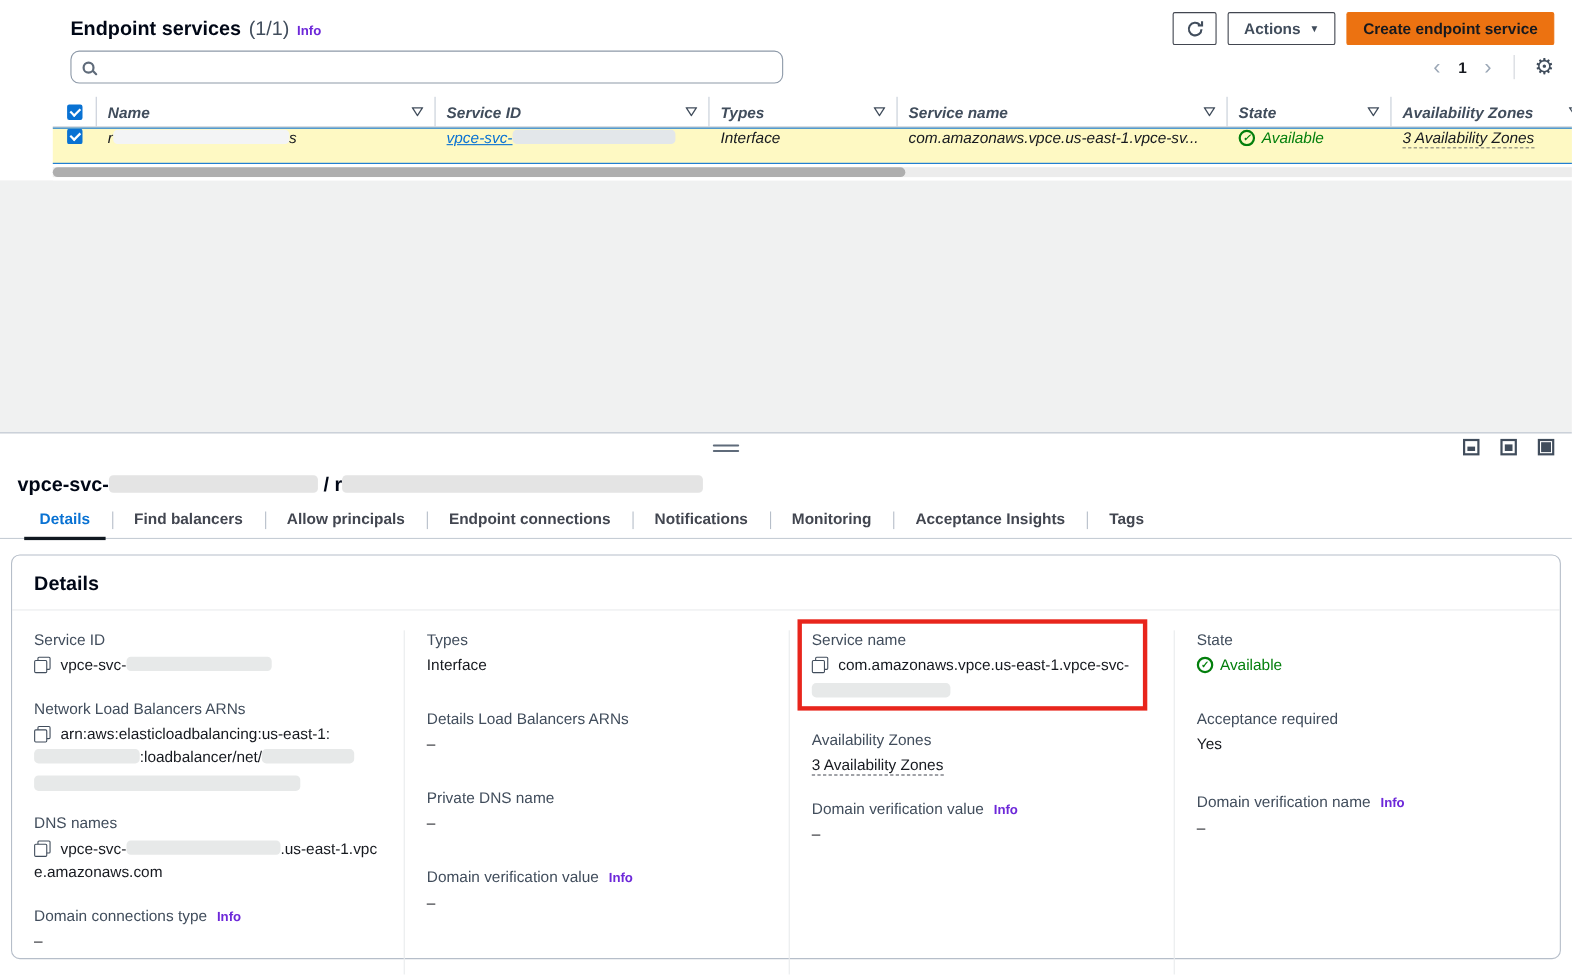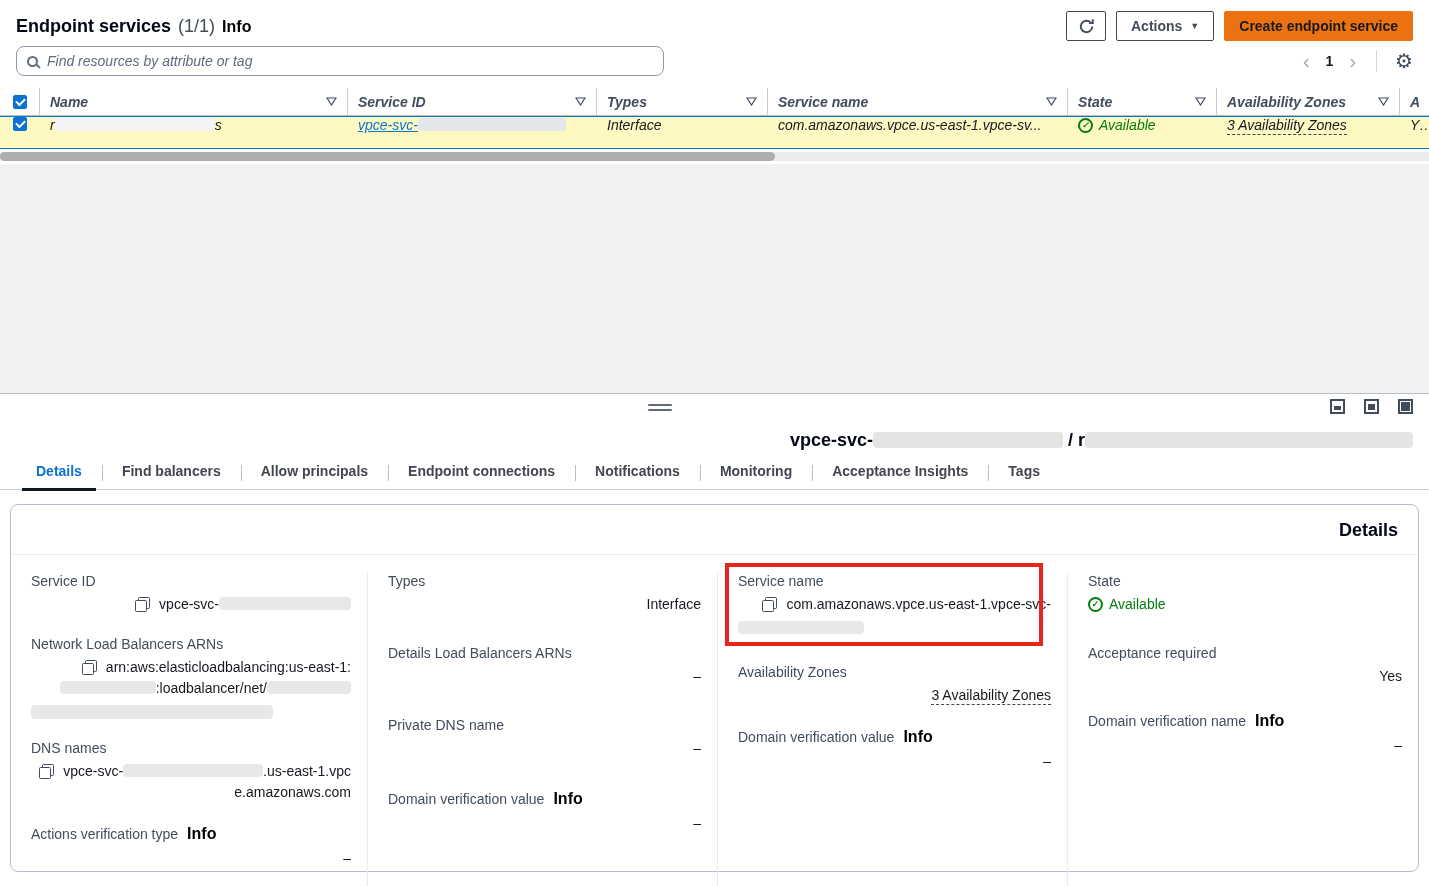--- a/index.html
+++ b/index.html
@@ -7,26 +7,26 @@
   body {
     font-family: "Liberation Sans", sans-serif;
     font-size: 14px;
     color: #16191f;
     background: #fff;
     overflow: hidden;
   }
   .redact { display:inline-block; background:#e7e9e9; border-radius:4px; height:13px; vertical-align:-1px; }
 
   
-  .top-section { height:164px; background:#fff; position:relative; }
+  .top-section { height:164px; background:#fff; position:relative;margin-left:48px; }
   .page-header { display:flex; justify-content:space-between; align-items:center; padding:10px 16px 0 16px; height:42px; }
   .title-wrap { display:flex; align-items:baseline; gap:7px; }
   .page-title { font-size:18px; font-weight:bold; color:#000716; }
   .page-count { font-size:18px; font-weight:normal; color:#414d5c; }
-  .info-link { font-size:16px; font-weight:bold; color:#000000; cursor:pointer; }
+  .info-link { font-size:12px; font-weight:bold; color:#6d28d9; cursor:pointer; }
   .header-actions { display:flex; gap:10px; align-items:center; }
   .btn { height:30px; border:1px solid #424650; border-radius:2px; background:#fff; display:flex; align-items:center; gap:8px; padding:0 14px; font-size:14px; font-weight:bold; color:#414d5c; cursor:pointer; }
   .btn-icon-only { width:40px; justify-content:center; padding:0; }
   .btn-primary { background:#ec7211; border-color:#ec7211; color:#16191f; }
   .caret-down { font-size:9px; color:#414d5c; }
 
   .toolbar-row { display:flex; justify-content:space-between; align-items:center; padding:0 16px; margin-top:2px; height:34px; }
   .search-box { width:648px; height:30px; border:1px solid #8d99a8; border-radius:8px; display:flex; align-items:center; padding:0 10px; gap:9px; background:#fff; }
   .search-icon { width:11px; height:11px; border:2px solid #5f6b7a; border-radius:50%; position:relative; display:inline-block; flex:none; }
   .search-icon::after { content:""; position:absolute; width:6px; height:2px; background:#5f6b7a; transform:rotate(45deg); right:-5px; bottom:-2px; border-radius:1px; }
@@ -63,21 +63,21 @@
   .check-icon { display:inline-flex; width:15px; height:15px; border:2px solid #037f0c; border-radius:50%; align-items:center; justify-content:center; margin-right:6px; flex:none; }
   .check-icon::before { content:"✓"; font-size:9px; font-weight:bold; color:#037f0c; line-height:1; }
   .az-trigger { color:#16191f; border-bottom:1px dashed #424650; cursor:pointer; display:inline-block; line-height:17px; }
   .hscroll { margin-top:3px; height:9px; width:1429px; background:#ececec; position:relative; }
   .hscroll-thumb { position:absolute; left:0; top:0; height:9px; width:775px; background:#aeaeae; border-radius:5px; cursor:grab; }
 
   
   .gap-area { height:229px; background:#f0f1f1; }
 
   
-  .split-panel { height:493px; background:#fff; border-top:1px solid #b6bec9; position:relative;text-align:right; }
+  .split-panel { height:493px; background:#fff; border-top:1px solid #b6bec9; position:relative; }
   .panel-chrome { height:30px; position:relative; }
   .drag-handle { position:absolute; left:648px; top:10px; width:24px; cursor:row-resize; }
   .drag-handle div { height:2px; background:#5f6b7a; border-radius:1px; margin-bottom:3px; }
   .size-controls { position:absolute; right:16px; top:5px; display:flex; gap:19px; }
   .size-icon { width:15px; height:15px; border:2px solid #414d5c; position:relative; cursor:pointer; }
   .size-icon span { position:absolute; background:#414d5c; }
   .size-icon.small span { left:2px; right:2px; bottom:2px; height:4px; }
   .size-icon.medium span { left:2px; right:2px; top:3px; bottom:2px; }
   .size-icon.large span { left:1px; right:1px; top:1px; bottom:1px; }
 
@@ -136,21 +136,20 @@
       </button>
       <button class="btn btn-primary">
         <span>Create endpoint service</span>
       </button>
     </div>
   </div>
 
   <div class="toolbar-row">
     <div class="search-box">
       <span class="search-icon"></span>
-      <input class="search-input" type="text" placeholder="Find resources by attribute or tag" style="">
     </div>
     <div class="pagination">
       <span class="page-chevron">‹</span>
       <span class="page-num">1</span>
       <span class="page-chevron">›</span>
       <span class="pag-divider"></span>
       <span class="gear-icon">⚙</span>
     </div>
   </div>
 
@@ -289,21 +288,21 @@
           </div>
         </div>
         <div class="field">
           <div class="field-label">DNS names</div>
           <div class="field-value">
             <span class="copy-icon"></span><span>vpce-svc-</span><span class="redact" style="width:140px;"></span><span>.us-east-1.vpce.amazonaws.com</span>
           </div>
         </div>
         <div class="field">
           <div class="field-label">
-            <span>Actions verification type</span>
+            <span>Domain connections type</span>
             <span class="info-link">Info</span>
           </div>
           <div class="field-value dash-val">–</div>
         </div>
       </div>
 
       <div class="dcol dcol2">
         <div class="field">
           <div class="field-label">Types</div>
           <div class="field-value">Interface</div>
@@ -354,21 +353,21 @@
           <div class="field-label">State</div>
           <div class="field-value state-val">
             <span class="check-icon"></span>
             <span>Available</span>
           </div>
         </div>
         <div class="field" style="margin-top:30px;">
           <div class="field-label">Acceptance required</div>
           <div class="field-value">Yes</div>
         </div>
-        <div class="field" style="margin-top:24px;">
+        <div class="field" style="margin-top:34px;">
           <div class="field-label">
             <span>Domain verification name</span>
             <span class="info-link">Info</span>
           </div>
           <div class="field-value dash-val">–</div>
         </div>
       </div>
 
     </div>
   </div>

